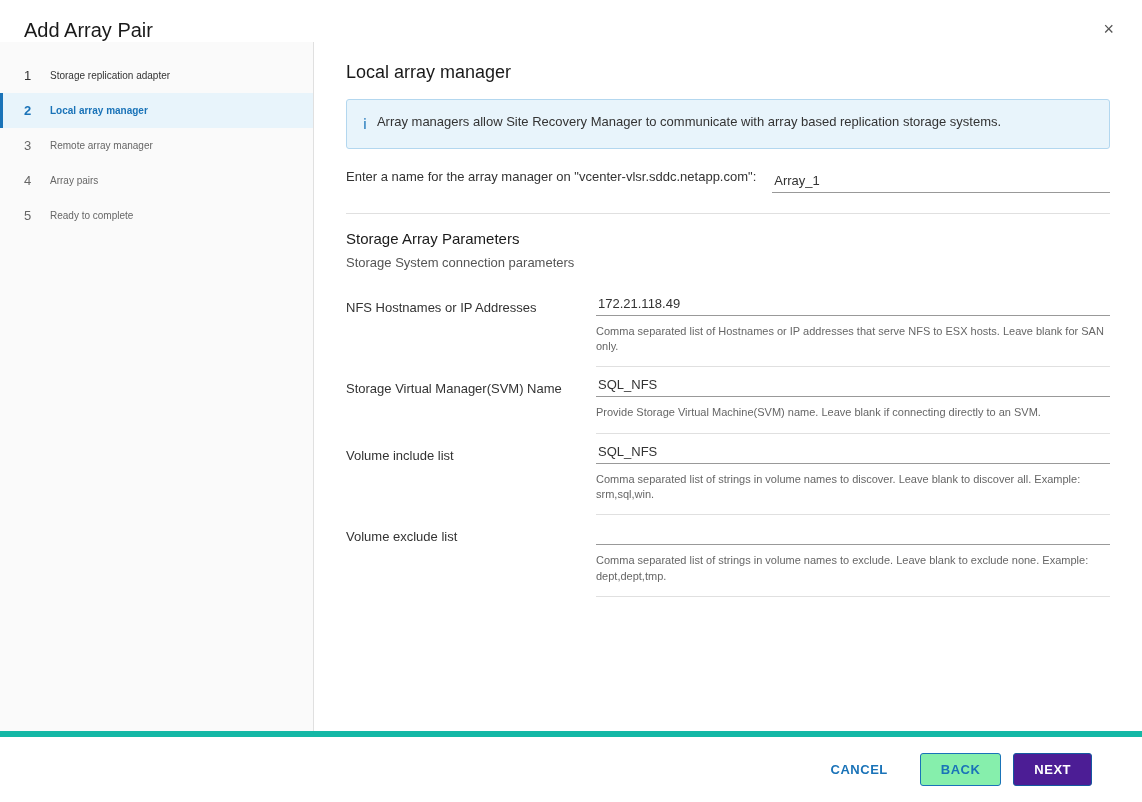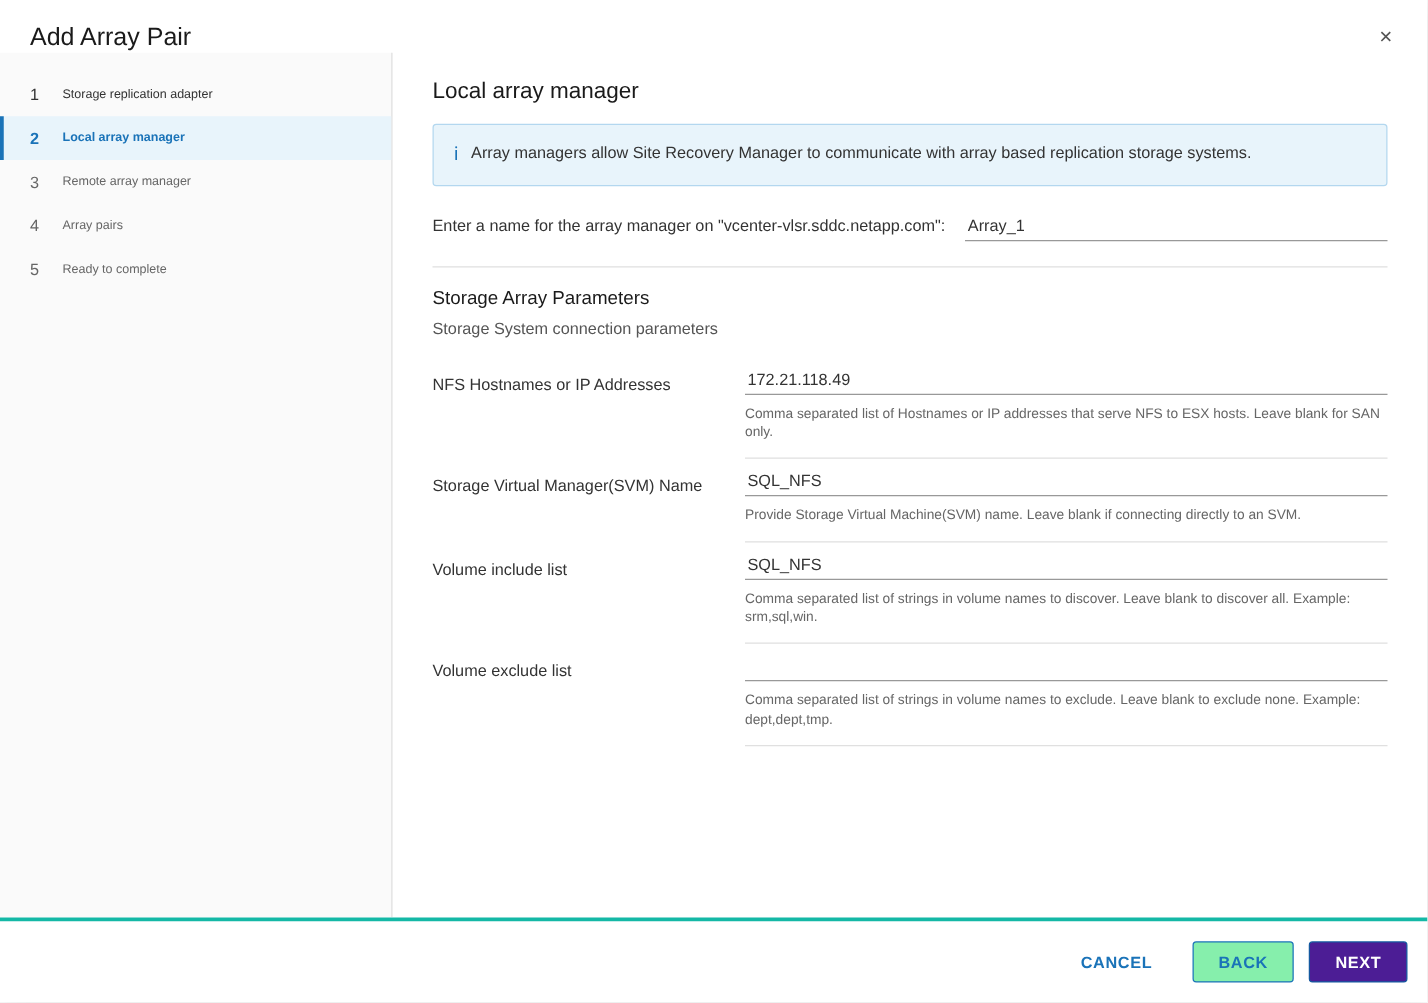--- a/index.html
+++ b/index.html
@@ -109,21 +109,21 @@
       line-height: 1.5;
     }
     .info-icon {
       color: #1a73b8;
       font-size: 15px;
       flex-shrink: 0;
       margin-top: 1px;
     }
     .name-row {
       display: flex;
-      align-items: center;
+      align-items: flex-start;
       gap: 16px;
       margin-bottom: 20px;
     }
     .name-label {
       font-size: 13px;
       color: #333;
       flex-shrink: 0;
     }
     .name-input {
       flex: 1;
@@ -181,22 +181,22 @@
       font-size: 11px;
       color: #666;
       line-height: 1.4;
       margin-top: 4px;
     }
     
     .dialog-footer {
       display: flex;
       justify-content: flex-end;
       align-items: center;
-      padding: 16px 16px;
-      border-top: 3px solid #14b8a6;
+      padding: 16px 50px;
+      border-top: 6px solid #14b8a6;
       gap: 12px;
       background: #fff;
     }
     .btn {
       padding: 8px 20px;
       font-size: 13px;
       border-radius: 3px;
       cursor: pointer;
       font-weight: 500;
       border: none;

